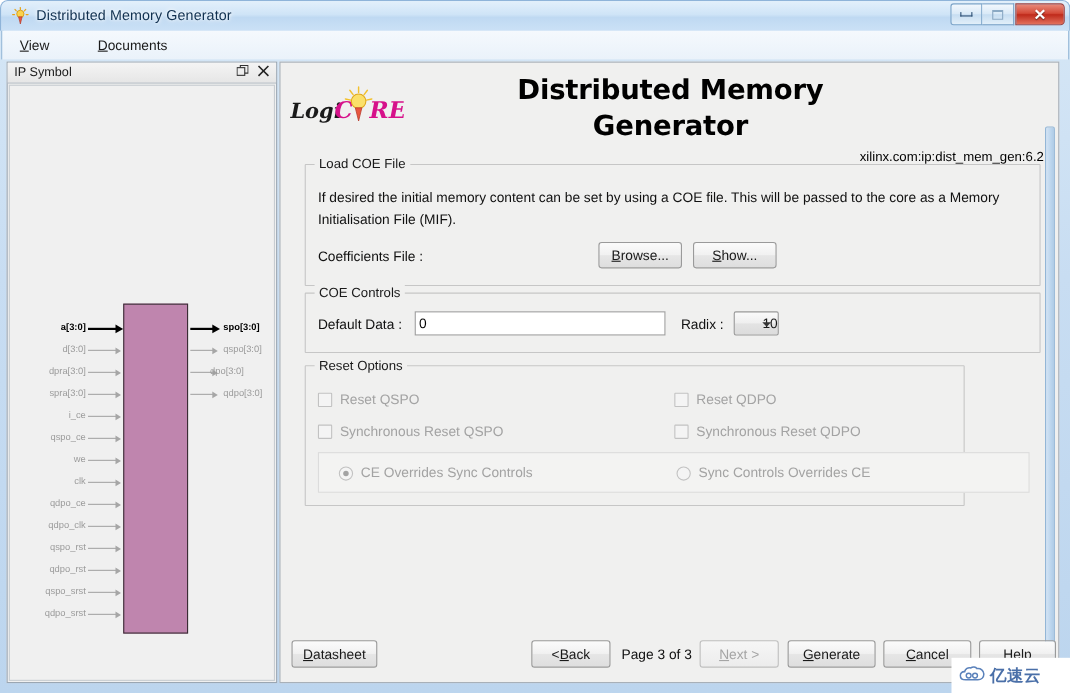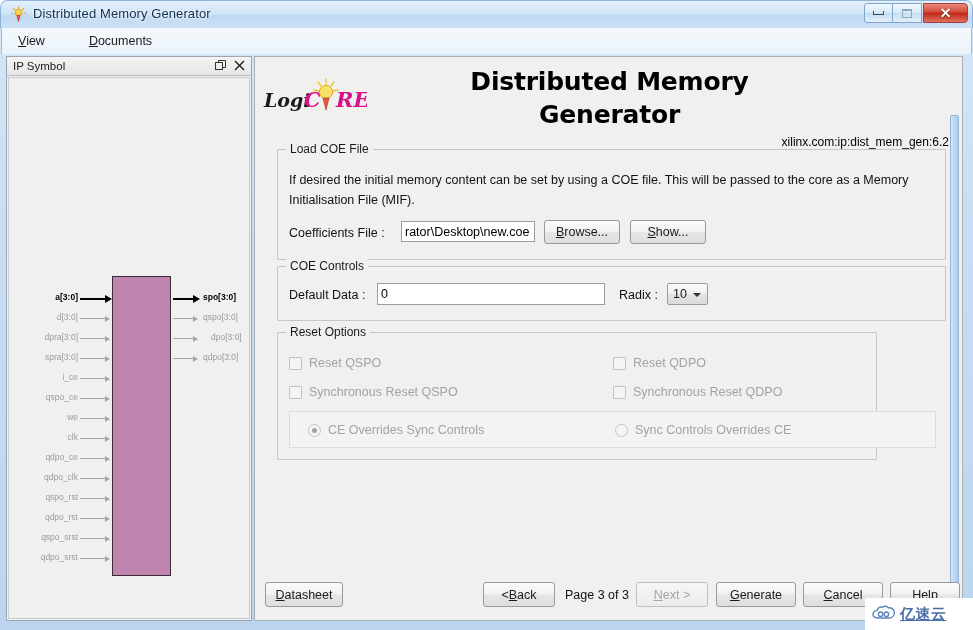--- a/index.html
+++ b/index.html
@@ -190,21 +190,22 @@
     background: linear-gradient(to bottom,#f6f6f6,#ececec); }
   .btn u { text-decoration: underline; }
 
   .combo {
     position: absolute;
     background: linear-gradient(to bottom,#fafafa 0%,#efefef 48%,#e3e3e3 52%,#dcdcdc 100%);
     border: 1px solid #9a9a9a;
     border-radius: 2px;
     font-size: 12.5px; color: #1a1a1a;
     display: flex; align-items: center;
-    padding-left: 5px;
+    padding-left: 20px;
+    justify-content: flex-end;
   }
   .combo .caret {
     position: absolute; right: 6px; top: 9px;
     width: 0; height: 0;
     border-left: 4px solid transparent; border-right: 4px solid transparent;
     border-top: 4px solid #333;
   }
 
   
   .optrow { position: absolute; display: flex; align-items: center; gap: 7px; }
@@ -241,21 +242,20 @@
     position: absolute; right: 0px; bottom: 0px;
     width: 108px; height: 32px;
     background: #ffffff;
     display: flex; align-items: center; gap: 4px;
     padding-left: 7px;
   }
   #watermark .wm-text {
     font-family: "DejaVu Sans", sans-serif;
     font-size: 15px; color: #4a6fa8; font-weight: bold;
     letter-spacing: .5px;
-    text-decoration: underline;
   }
 </style>
 </head>
 <body>
 
 <div id="window">
 
   <div id="titlebar">
     <span class="tb-icon">
       <svg width="17" height="17" viewBox="0 0 17 17">
@@ -353,21 +353,21 @@
           <div class="arrow" style="left: 71px; top: 480px; width: 26px;"></div>
           <div class="arrowhead" style="left: 96px; top: 477.5px;"></div>
           <div class="arrow bold" style="left: 164px; top: 220px; width: 22px;"></div>
           <div class="arrowhead bold" style="left: 184px; top: 216.5px;"></div>
           <span class="pin bold" style="left: 194px; top: 214px;">spo[3:0]</span>
           <div class="arrow" style="left: 164px; top: 240px; width: 22px;"></div>
           <div class="arrowhead" style="left: 184px; top: 237.5px;"></div>
           <span class="pin" style="left: 194px; top: 234px;">qspo[3:0]</span>
           <div class="arrow" style="left: 164px; top: 260px; width: 22px;"></div>
           <div class="arrowhead" style="left: 184px; top: 257.5px;"></div>
-          <span class="pin" style="left: 202px; top: 254px;">dpo[3:0]</span>
+          <span class="pin" style="left: 182px; top: 254px;">dpo[3:0]</span>
           <div class="arrow" style="left: 164px; top: 280px; width: 22px;"></div>
           <div class="arrowhead" style="left: 184px; top: 277.5px;"></div>
           <span class="pin" style="left: 194px; top: 274px;">qdpo[3:0]</span>
         </div>
     </div>
   </div>
 
   <div id="content">
 
     <div class="logo-wrap">
@@ -392,21 +392,20 @@
       <div>Generator</div>
     </div>
     <div class="ip-version">xilinx.com:ip:dist_mem_gen:6.2</div>
 
     <div class="groupbox" style="left:22px; top:92px; width:669px; height:111px;">
       <span class="gtitle">Load COE File</span>
       <div class="body-text" style="left:11px; top:20px; width:650px;">If desired the initial memory content can be set by using a COE file.  This will be passed to the core as a Memory</div>
       <div class="body-text" style="left:11px; top:40px; width:650px;">Initialisation File (MIF).</div>
 
       <span class="field-label" style="left:11px; top:76px;">Coefficients File :</span>
-      <input class="txt" style="left: 123px; top: 71px; width: 134px; height: 21px;" value="rator\Desktop\new.coe">
       <div class="btn" style="left:266px; top:70px; width:76px; height:24px;"><u>B</u>rowse...</div>
       <div class="btn" style="left:352px; top:70px; width:76px; height:24px;"><u>S</u>how...</div>
     </div>
 
     <div class="groupbox" style="left:22px; top:209px; width:669px; height:55px;">
       <span class="gtitle">COE Controls</span>
       <span class="field-label" style="left:11px; top:21px;">Default Data :</span>
       <input class="txt" style="left: 99px; top: 16px; width: 228px; height: 22px;" value="0">
       <span class="field-label" style="left:341px; top:21px;">Radix :</span>
       <div class="combo" style="left:389px; top:16px; width:41px; height:22px;">

